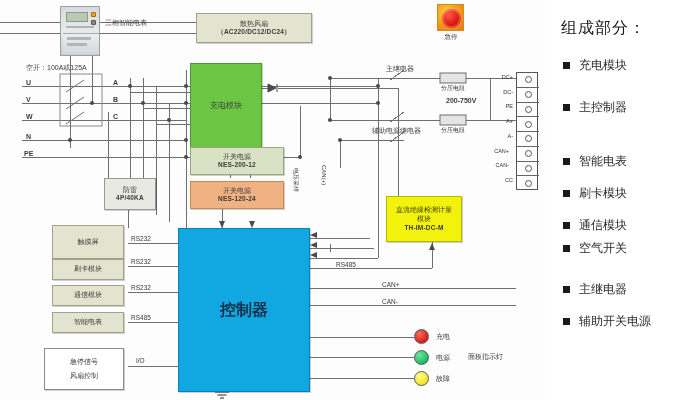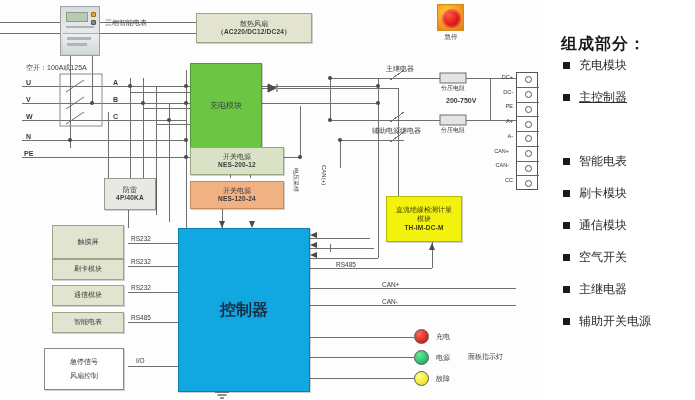--- a/index.html
+++ b/index.html
@@ -108,22 +108,22 @@
   .term-cell:last-child { border-bottom:none; }
   .term-hole { width:7px; height:7px; border-radius:50%; border:1.2px solid #555; background:#fff; }
   .term-lbl { position:absolute; font-size:5.5px; color:#333; text-align:right; width:22px; }
 
   
   #panel {
     position:absolute; left:545px; top:0; width:150px; height:400px;
     background:#ffffff;
   }
   #panel-title {
-    position:absolute; left:16px; top:34px;
-    font-size:16px; font-weight:bold; color:#1a1a1a;
+    position:absolute; left:16px; top:18px;
+    font-size:16px; font-weight:normal; color:#1a1a1a;
     letter-spacing:1px;
   }
   .panel-item {
     position:absolute; left:18px;
     display:flex; align-items:center;
     font-size:12px; color:#2a2a2a;
   }
   .panel-bullet {
     width:7px; height:7px; background:#1a1a1a; margin-right:9px; flex:none;
   }
@@ -431,37 +431,37 @@
 
   </div>
 
   <div id="panel">
     <div id="panel-title">组成部分：</div>
 
     <div class="panel-item" style="top:57px;">
       <span class="panel-bullet"></span>
       <span>充电模块</span>
     </div>
-    <div class="panel-item" style="top:89px;text-decoration:underline;">
+    <div class="panel-item" style="top:99px;">
       <span class="panel-bullet"></span>
       <span>主控制器</span>
     </div>
     <div class="panel-item" style="top:153px;">
       <span class="panel-bullet"></span>
       <span>智能电表</span>
     </div>
     <div class="panel-item" style="top:185px;">
       <span class="panel-bullet"></span>
       <span>刷卡模块</span>
     </div>
     <div class="panel-item" style="top:217px;">
       <span class="panel-bullet"></span>
       <span>通信模块</span>
     </div>
-    <div class="panel-item" style="top:249px;">
+    <div class="panel-item" style="top:240px;">
       <span class="panel-bullet"></span>
       <span>空气开关</span>
     </div>
     <div class="panel-item" style="top:281px;">
       <span class="panel-bullet"></span>
       <span>主继电器</span>
     </div>
     <div class="panel-item" style="top:313px;align-items:center;">
       <span class="panel-bullet"></span>
       <span>辅助开关电源</span>

